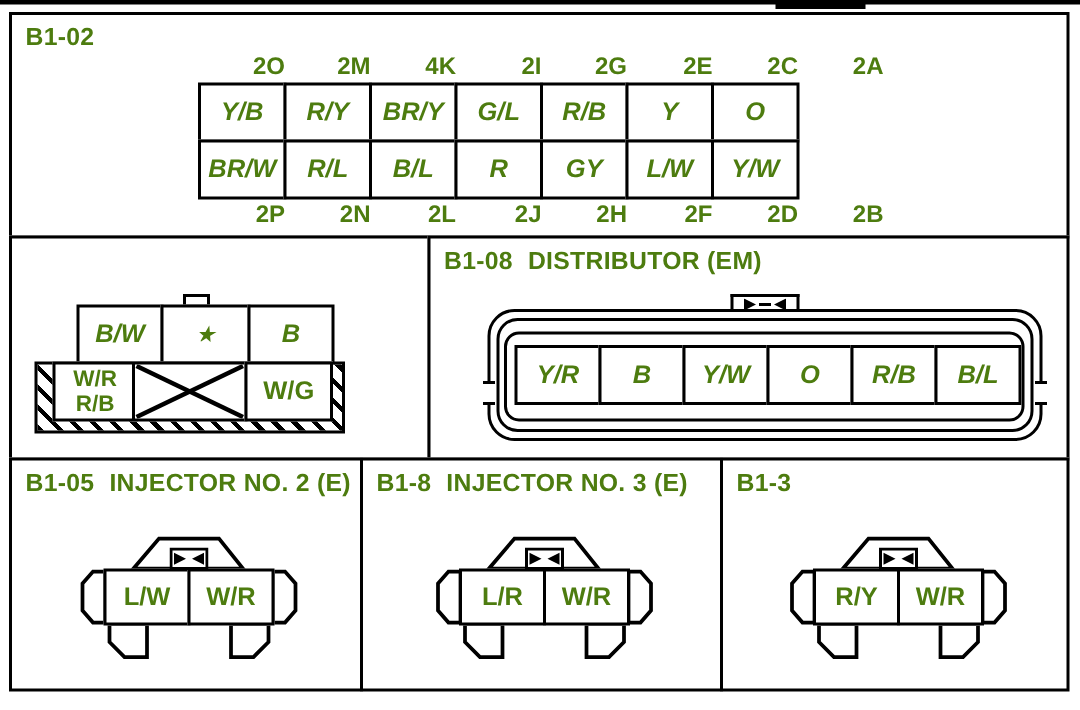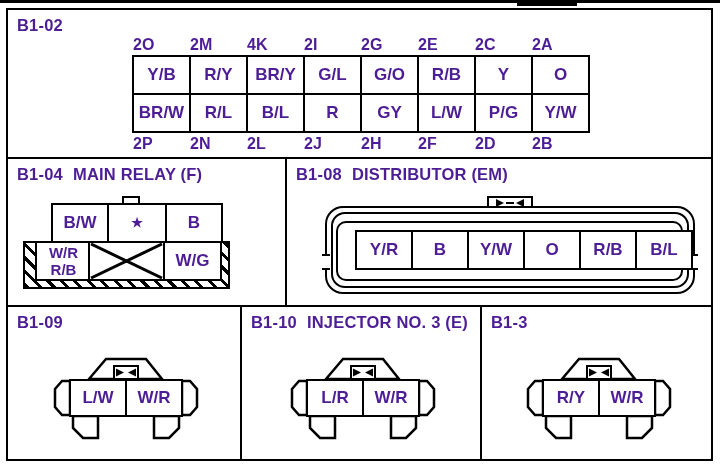--- a/index.html
+++ b/index.html
@@ -1,35 +1,35 @@
 <!DOCTYPE html>
 <html><head>
 <meta charset="utf-8">
 <style>
   * { margin:0; padding:0; box-sizing:border-box; }
   html,body { background:#ffffff; }
   .page {
     position:relative; width:720px; height:473px; background:#fff;
-    font-family:"Liberation Sans", sans-serif; color:#4c1d95; overflow:hidden;
+    font-family:"Liberation Sans", sans-serif; color:#4d7c0f; overflow:hidden;
   }
   .rule { position:absolute; background:#000; }
   .panel { position:absolute; background:#fff; border:2.5px solid #000; }
   .panel-title {
     position:absolute; left:9px; top:6px; display:flex; gap:10px;
     font-weight:bold; font-size:16.5px; letter-spacing:0.2px; white-space:nowrap;
   }
-  .cellrow { position:absolute; display:flex; }
+  .cellrow { position:absolute; display:flex;font-style:italic; }
   .cell {
     border:2px solid #000; background:#fff; display:flex; flex-direction:column;
     align-items:center; justify-content:center; font-weight:bold; font-size:17px;
     line-height:18px; white-space:nowrap;
   }
   .cell + .cell { margin-left:-2px; }
   .pinrow { position:absolute; display:flex; font-weight:bold; font-size:16px; }
-  .pinrow span { width:57px; text-align:left; }
+  .pinrow span { width:57px; text-align:right; }
   .pcm-row1 { left:124px; top:45px; }
   .pcm-row2 { left:124px; top:83px; }
   .pcm-cell { width:59px; height:40px; }
   .abs { position:absolute; }
   .hatch-band {
     position:absolute; border:2px solid #000;
     background:repeating-linear-gradient(45deg,#000 0,#000 3px,#fff 3px,#fff 9.5px);
   }
   .round-outline { position:absolute; border:2px solid #000; background:#fff; }
   .tabrect { position:absolute; background:#fff; border:2px solid #000; }
@@ -63,54 +63,48 @@
       <span>2E</span>
       <span>2C</span>
       <span>2A</span>
     </div>
 
     <div class="cellrow pcm-row1">
       <div class="cell pcm-cell">Y/B</div>
       <div class="cell pcm-cell">R/Y</div>
       <div class="cell pcm-cell">BR/Y</div>
       <div class="cell pcm-cell">G/L</div>
-      <div class="cell pcm-cell">G/O</div>
       <div class="cell pcm-cell">R/B</div>
       <div class="cell pcm-cell">Y</div>
       <div class="cell pcm-cell">O</div>
     </div>
 
     <div class="cellrow pcm-row2">
       <div class="cell pcm-cell">BR/W</div>
       <div class="cell pcm-cell">R/L</div>
       <div class="cell pcm-cell">B/L</div>
       <div class="cell pcm-cell">R</div>
       <div class="cell pcm-cell">GY</div>
       <div class="cell pcm-cell">L/W</div>
-      <div class="cell pcm-cell">P/G</div>
       <div class="cell pcm-cell">Y/W</div>
     </div>
 
     <div class="pinrow" style="left:125px;top:125px">
       <span>2P</span>
       <span>2N</span>
       <span>2L</span>
       <span>2J</span>
       <span>2H</span>
       <span>2F</span>
       <span>2D</span>
       <span>2B</span>
     </div>
   </section>
 
   <section class="panel" style="left:6px;top:157px;width:281px;height:150px">
-    <div class="panel-title">
-      <span>B1-04</span>
-      <span>MAIN RELAY (F)</span>
-    </div>
 
     <div class="tabrect" style="left:114px;top:37px;width:18px;height:9px"></div>
 
     <div class="cellrow" style="left:43px;top:44px">
       <div class="cell" style="width:58px;height:40px">B/W</div>
       <div class="cell" style="width:60px;height:40px">
         <span class="star">★</span>
       </div>
       <div class="cell" style="width:58px;height:40px">B</div>
     </div>
@@ -150,33 +144,34 @@
     <div class="round-outline" style="left:44px;top:53px;width:358px;height:76px;border-radius:14px"></div>
     <div class="round-outline" style="left:49px;top:62px;width:347px;height:60px;border-radius:10px"></div>
 
     <div class="abs" style="left:35px;top:97px;width:8px;height:12px;background:#fff"></div>
     <div class="rule" style="left:35px;top:95px;width:8px;height:2px"></div>
     <div class="rule" style="left:35px;top:109px;width:8px;height:2px"></div>
     <div class="abs" style="left:403px;top:97px;width:8px;height:12px;background:#fff"></div>
     <div class="rule" style="left:403px;top:95px;width:8px;height:2px"></div>
     <div class="rule" style="left:403px;top:109px;width:8px;height:2px"></div>
 
-    <div class="cellrow" style="left:68px;top:71px">
+    <div class="cellrow" style="left:56px;top:71px">
       <div class="cell" style="width:58px;height:40px">Y/R</div>
       <div class="cell" style="width:58px;height:40px">B</div>
       <div class="cell" style="width:58px;height:40px">Y/W</div>
       <div class="cell" style="width:58px;height:40px">O</div>
       <div class="cell" style="width:58px;height:40px">R/B</div>
       <div class="cell" style="width:58px;height:40px">B/L</div>
     </div>
   </section>
 
   <section class="panel" style="left:6px;top:305px;width:236px;height:156px">
     <div class="panel-title">
-      <span>B1-09</span>
+      <span>B1-05</span>
+      <span>INJECTOR NO. 2 (E)</span>
     </div>
     <div class="inj-conn" style="left:45px;top:50px">
       <svg class="inj-svg" width="146" height="84" viewBox="0 0 146 84">
         <polygon points="2,32 9,24 17,24 17,58 9,58 2,50" fill="#fff" stroke="#000" stroke-width="2.5"></polygon>
         <polygon points="129,24 137,24 144,32 144,50 137,58 129,58" fill="#fff" stroke="#000" stroke-width="2.5"></polygon>
         <polygon points="20,59 45,59 45,81 30,81 20,71" fill="#fff" stroke="#000" stroke-width="2.5"></polygon>
         <polygon points="101,59 126,59 126,71 116,81 101,81" fill="#fff" stroke="#000" stroke-width="2.5"></polygon>
         <polygon points="36,22 53,2 93,2 109,22" fill="#fff" stroke="#000" stroke-width="2.5"></polygon>
       </svg>
       <div class="inj-cells">
@@ -186,21 +181,21 @@
       <svg class="bowtie" width="26" height="15" viewBox="0 0 26 15">
         <rect x="1" y="1" width="24" height="13" fill="#fff" stroke="#000" stroke-width="2"></rect>
         <polygon points="3,3.5 3,11.5 11,7.5" fill="#000"></polygon>
         <polygon points="23,3.5 23,11.5 15,7.5" fill="#000"></polygon>
       </svg>
     </div>
   </section>
 
   <section class="panel" style="left:240px;top:305px;width:242px;height:156px">
     <div class="panel-title">
-      <span>B1-10</span>
+      <span>B1-8</span>
       <span>INJECTOR NO. 3 (E)</span>
     </div>
     <div class="inj-conn" style="left:48px;top:50px">
       <svg class="inj-svg" width="146" height="84" viewBox="0 0 146 84">
         <polygon points="2,32 9,24 17,24 17,58 9,58 2,50" fill="#fff" stroke="#000" stroke-width="2.5"></polygon>
         <polygon points="129,24 137,24 144,32 144,50 137,58 129,58" fill="#fff" stroke="#000" stroke-width="2.5"></polygon>
         <polygon points="20,59 45,59 45,81 30,81 20,71" fill="#fff" stroke="#000" stroke-width="2.5"></polygon>
         <polygon points="101,59 126,59 126,71 116,81 101,81" fill="#fff" stroke="#000" stroke-width="2.5"></polygon>
         <polygon points="36,22 53,2 93,2 109,22" fill="#fff" stroke="#000" stroke-width="2.5"></polygon>
       </svg>

